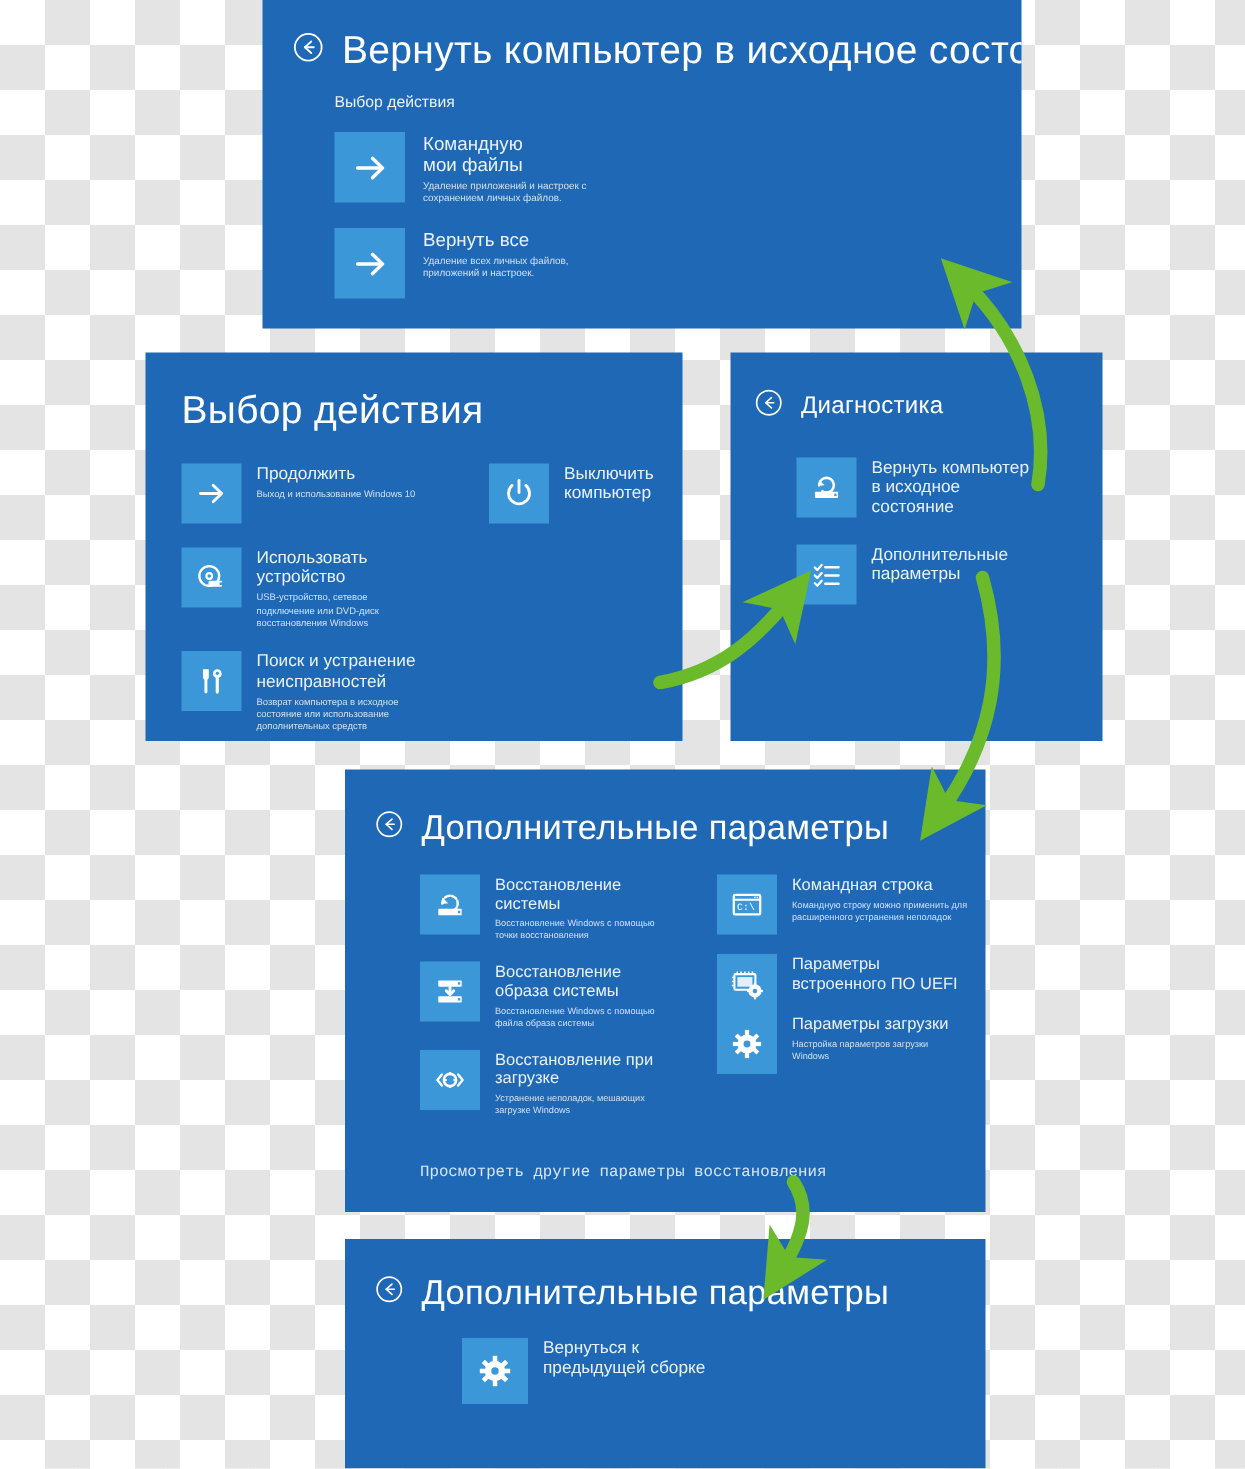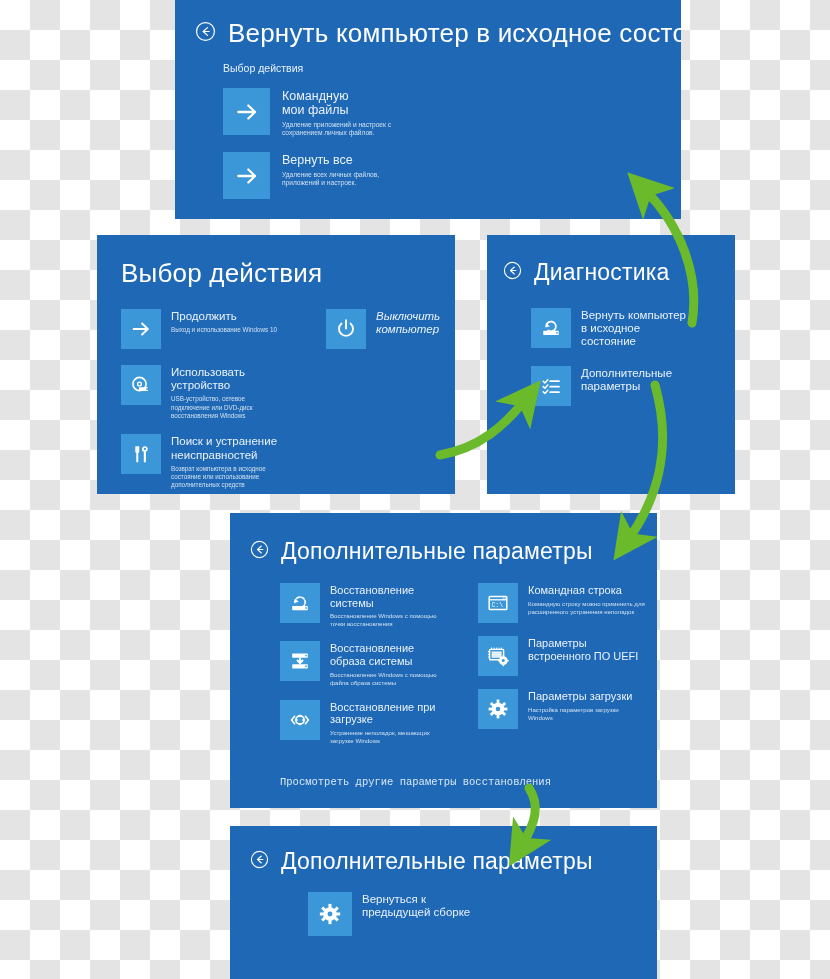--- a/index.html
+++ b/index.html
@@ -182,38 +182,38 @@
 
     <div style="width:120px;">
       <div class="opt" style="gap:10px;">
         <span class="tile" style="width:40px; height:40px;">
           <svg width="24" height="24" viewBox="0 0 24 24">
             <path d="M7.4 6.6 a7 7 0 1 0 9.2 0" fill="none" stroke="#ffffff" stroke-width="1.9" stroke-linecap="round"></path>
             <path d="M12 3.2 V11.4" stroke="#ffffff" stroke-width="1.9" stroke-linecap="round"></path>
           </svg>
         </span>
         <span class="opt-text">
-          <span class="opt-title" style="font-size:11.5px; display:block; max-width:70px;font-style:italic;">Выключить компьютер</span>
+          <span class="opt-title" style="font-size:11.5px; display:block; max-width:70px;">Выключить компьютер</span>
         </span>
       </div>
     </div>
   </div>
 </div>
 
 <div class="panel" style="left:487px; top:235px; width:248px; height:259px;">
 
   <div class="panel-header" style="margin:24px 0 0 16px;">
     <span class="back-icon">
       <svg width="19" height="19" viewBox="0 0 24 24">
         <circle cx="12" cy="12" r="10.2" fill="none" stroke="#ffffff" stroke-width="1.4"></circle>
         <path d="M14.3 7.6 L9.4 12 L14.3 16.4" fill="none" stroke="#ffffff" stroke-width="1.4" stroke-linecap="round" stroke-linejoin="round"></path>
         <path d="M9.4 12 H16.2" stroke="#ffffff" stroke-width="1.4" stroke-linecap="round"></path>
       </svg>
     </span>
-    <span class="panel-title" style="font-size:23px;">Диагностика</span>
+    <span class="panel-title" style="font-size:16px;">Диагностика</span>
   </div>
 
   <div class="opt" style="margin:22px 0 0 44px; gap:10px;">
     <span class="tile" style="width:40px; height:40px;">
       <svg width="26" height="26" viewBox="0 0 26 26">
         <path d="M8.1 11.6 a4.9 4.9 0 1 1 2.1 3.9" fill="none" stroke="#ffffff" stroke-width="1.7" stroke-linecap="round"></path>
         <path d="M8.2 8.1 L8.1 11.9 L11.8 11.5" fill="#ffffff"></path>
         <rect x="5.3" y="15.8" width="15.4" height="4.2" rx="0.6" fill="#ffffff"></rect>
         <rect x="18.2" y="17.1" width="1.5" height="1.6" fill="#3c97d8"></rect>
       </svg>
@@ -344,21 +344,21 @@
               <rect x="13" y="16.9" width="2.2" height="1.5"></rect>
               <rect x="21.5" y="16.9" width="2.2" height="1.5"></rect>
             </g>
           </svg>
         </span>
         <span class="opt-text">
           <span class="opt-title" style="font-size:11px; display:block; max-width:112px;">Параметры встроенного ПО UEFI</span>
         </span>
       </div>
 
-      <div class="opt" style="gap:10px; margin-top:13px;">
+      <div class="opt" style="gap:10px; ">
         <span class="tile" style="width:40px; height:40px;">
           <svg width="26" height="26" viewBox="0 0 26 26">
             <circle cx="13" cy="13" r="6.3" fill="#ffffff"></circle>
             <circle cx="13" cy="13" r="2.3" fill="#3c97d8"></circle>
             <g fill="#ffffff">
               <rect x="11.6" y="3.6" width="2.8" height="4"></rect>
               <rect x="11.6" y="18.4" width="2.8" height="4"></rect>
               <rect x="3.6" y="11.6" width="4" height="2.8"></rect>
               <rect x="18.4" y="11.6" width="4" height="2.8"></rect>
               <rect x="5.8" y="6.4" width="2.8" height="4" transform="rotate(-45 7.2 8.4)"></rect>

